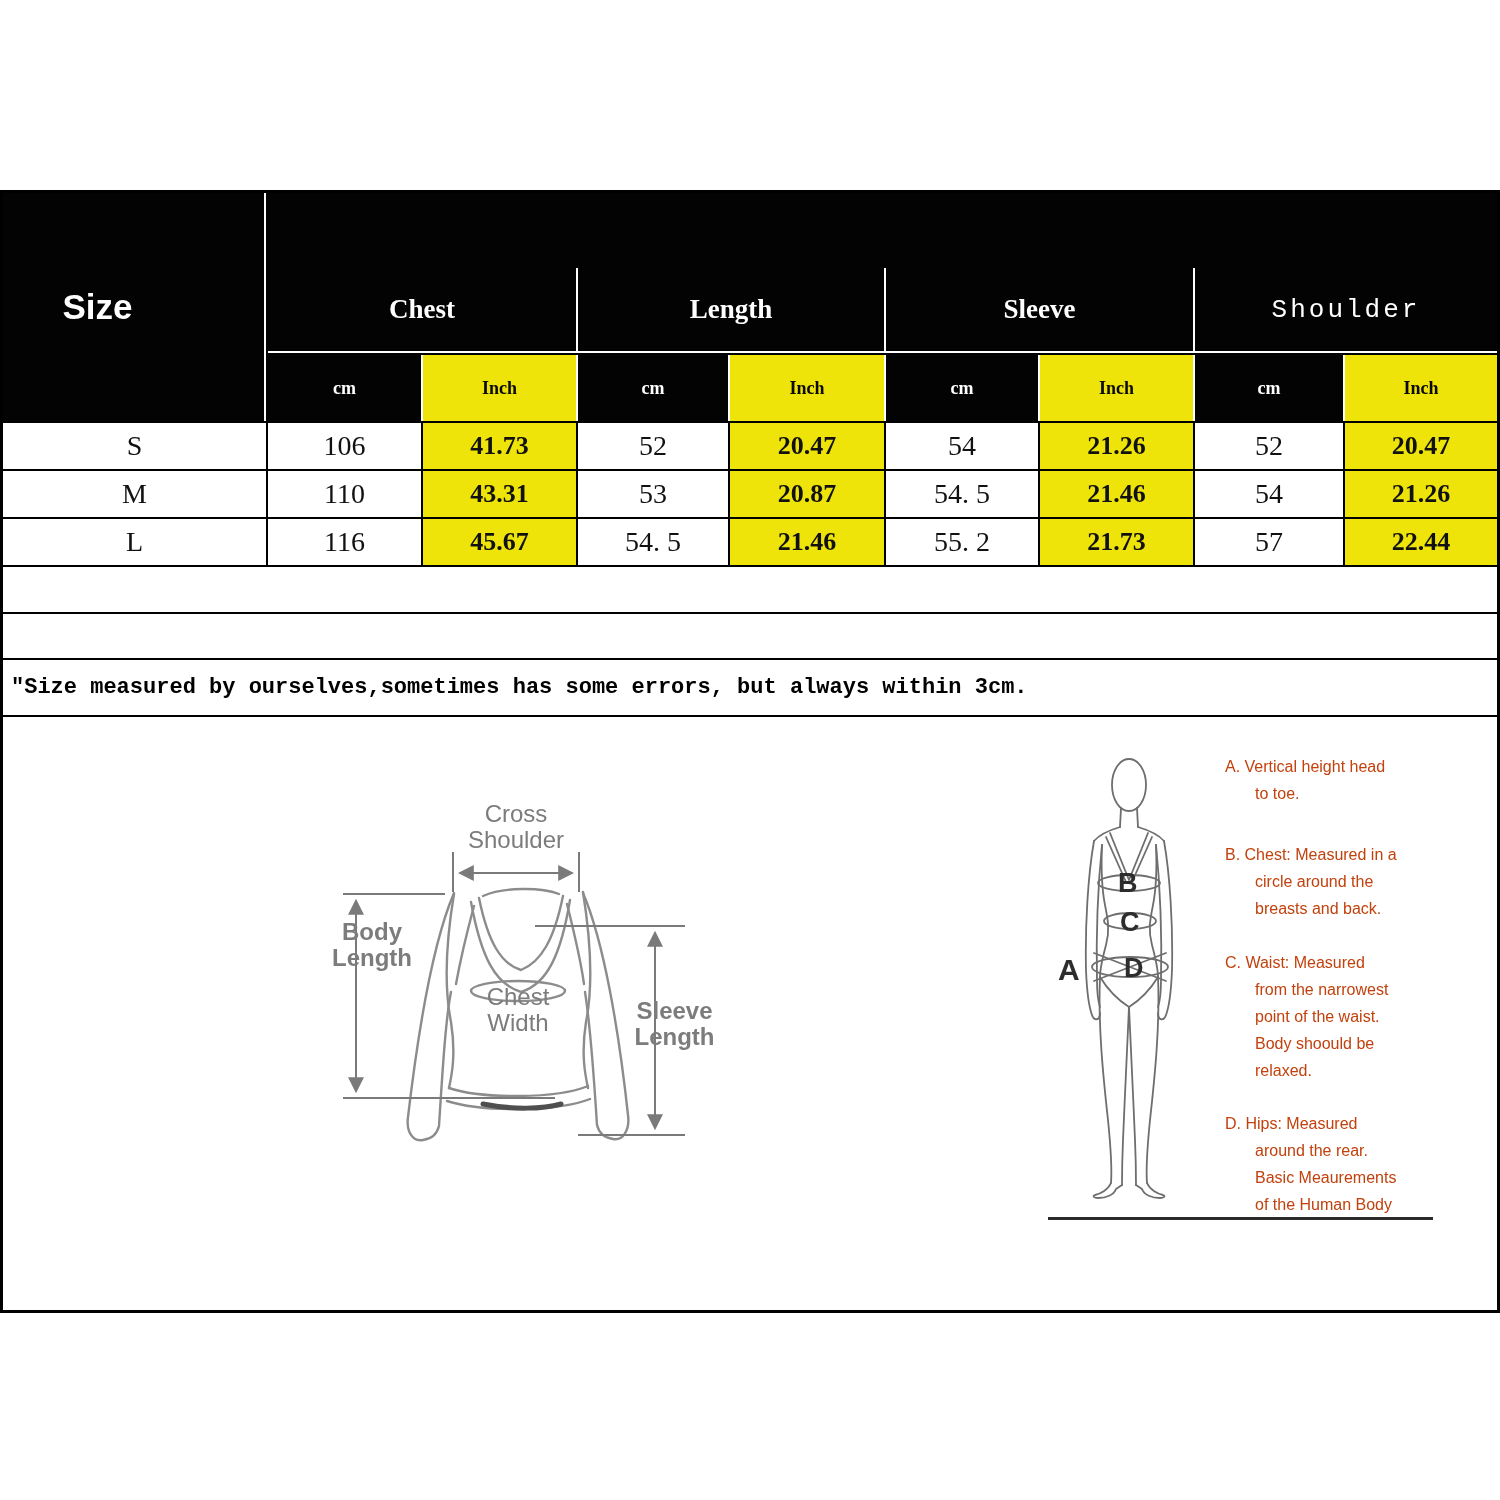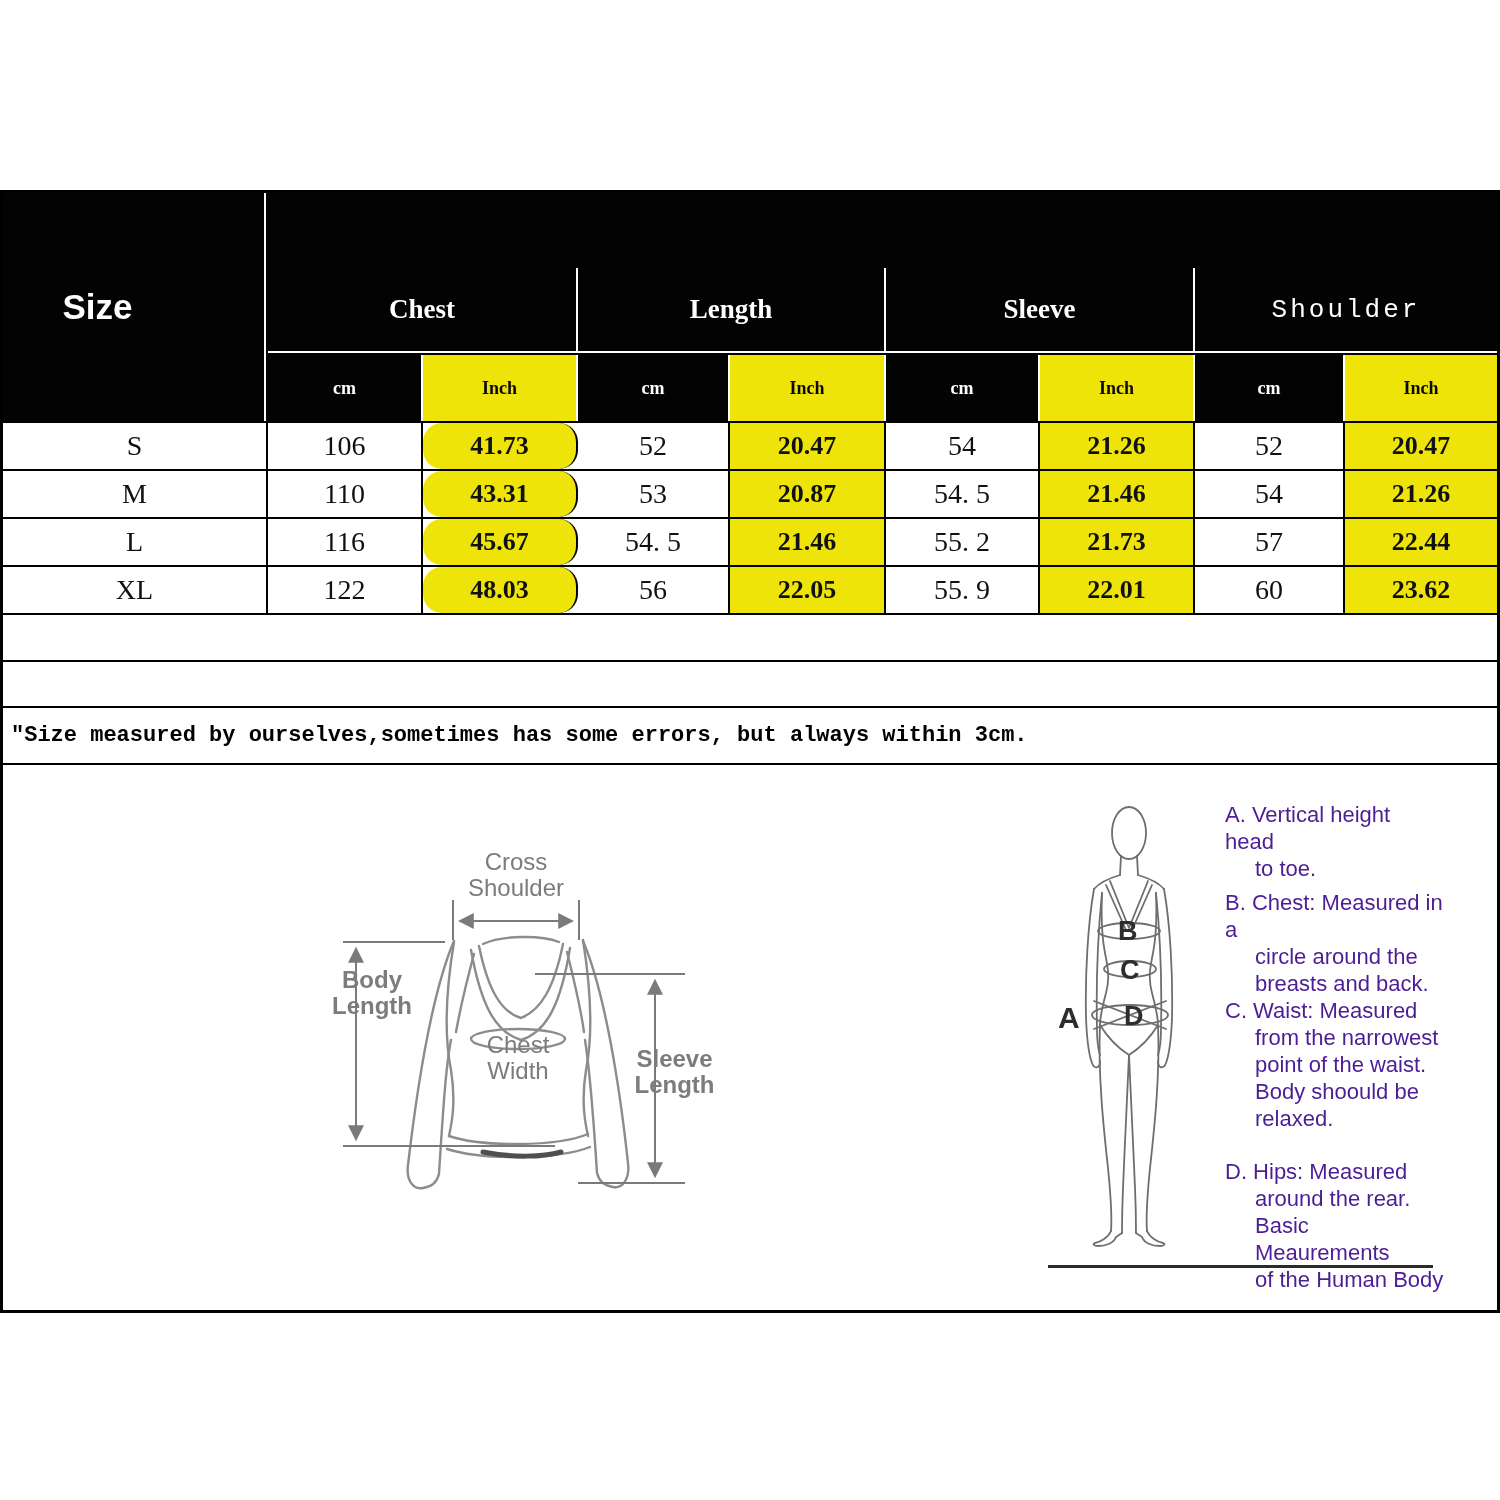--- a/index.html
+++ b/index.html
@@ -25,41 +25,41 @@
   .grp.mono{font-family:"Liberation Mono",monospace;font-weight:normal;font-size:26px;letter-spacing:3px;}
   .unit{top:162px;height:66px;border-right:2px solid #fff;font-weight:bold;font-size:18px;}
   .unit.inch{background:#efe409;color:#0a0a00;}
   .unit.last{border-right:none;}
 
   
   .drows{border-top:2px solid #000;}
   .drow{display:flex;width:100%;height:48px;border-bottom:2px solid #000;box-sizing:border-box;}
   .cell{flex:0 0 auto;display:flex;align-items:center;justify-content:center;
         border-right:2px solid #000;box-sizing:border-box;font-size:28px;height:100%;}
-  .c0{width:265px;} .c1{width:155px;} .c2{width:155px;border-radius:19px;} .c3{width:152px;}
+  .c0{width:265px;} .c1{width:155px;} .c2{width:155px;} .c3{width:152px;}
   .c4{width:156px;} .c5{width:154px;} .c6{width:155px;} .c7{width:150px;}
   .c8{flex:1 1 auto;border-right:none;}
   .cell.in{background:#efe409;font-weight:bold;font-size:26px;}
 
   .emptyrow{width:100%;box-sizing:border-box;border-bottom:2px solid #000;}
   .er1{height:47px;} .er2{height:46px;}
   .noterow{width:100%;height:57px;box-sizing:border-box;border-bottom:2px solid #000;
            display:flex;align-items:center;padding-left:8px;
            font-family:"Liberation Mono",monospace;font-weight:bold;font-size:22px;color:#000;}
 
   
   .measure{position:relative;width:100%;height:544px;}
   .howto{position:absolute;left:12px;top:252px;font-family:"Liberation Mono",monospace;
          font-weight:bold;font-size:30px;letter-spacing:1px;color:#0a0a0a;}
   .diaglabel{position:absolute;font-family:"Liberation Sans",sans-serif;color:#7c7c7c;
              font-size:24px;line-height:26px;text-align:center;}
   .diaglabel.leftal{text-align:center;font-weight:bold;}
   svg.sketch{position:absolute;overflow:visible;}
   .ann{position:absolute;left:1222px;width:220px;font-family:"Liberation Sans",sans-serif;
-       color:#4c1d95;font-size:22px;line-height:27px;}
+       color:#c2410c;font-size:16px;line-height:27px;}
   .ann .cont{padding-left:30px;}
   .underline{position:absolute;left:1045px;top:500px;width:385px;height:3px;background:#2b2b2b;}
 </style>
 </head>
 <body>
 
 <div id="page">
 
   <div id="sizetable">
 
@@ -112,31 +112,20 @@
         <div class="cell c1">116</div>
         <div class="cell c2 in">45.67</div>
         <div class="cell c3">54. 5</div>
         <div class="cell c4 in">21.46</div>
         <div class="cell c5">55. 2</div>
         <div class="cell c6 in">21.73</div>
         <div class="cell c7">57</div>
         <div class="cell c8 in">22.44</div>
       </div>
 
-      <div class="drow">
-        <div class="cell c0">XL</div>
-        <div class="cell c1">122</div>
-        <div class="cell c2 in">48.03</div>
-        <div class="cell c3">56</div>
-        <div class="cell c4 in">22.05</div>
-        <div class="cell c5">55. 9</div>
-        <div class="cell c6 in">22.01</div>
-        <div class="cell c7">60</div>
-        <div class="cell c8 in">23.62</div>
-      </div>
     </div>
 
     <div class="emptyrow er1"></div>
     <div class="emptyrow er2"></div>
 
     <div class="noterow">
       <span>"Size measured by ourselves,sometimes has some errors, but always within 3cm.</span>
     </div>
 
     <div class="measure">

